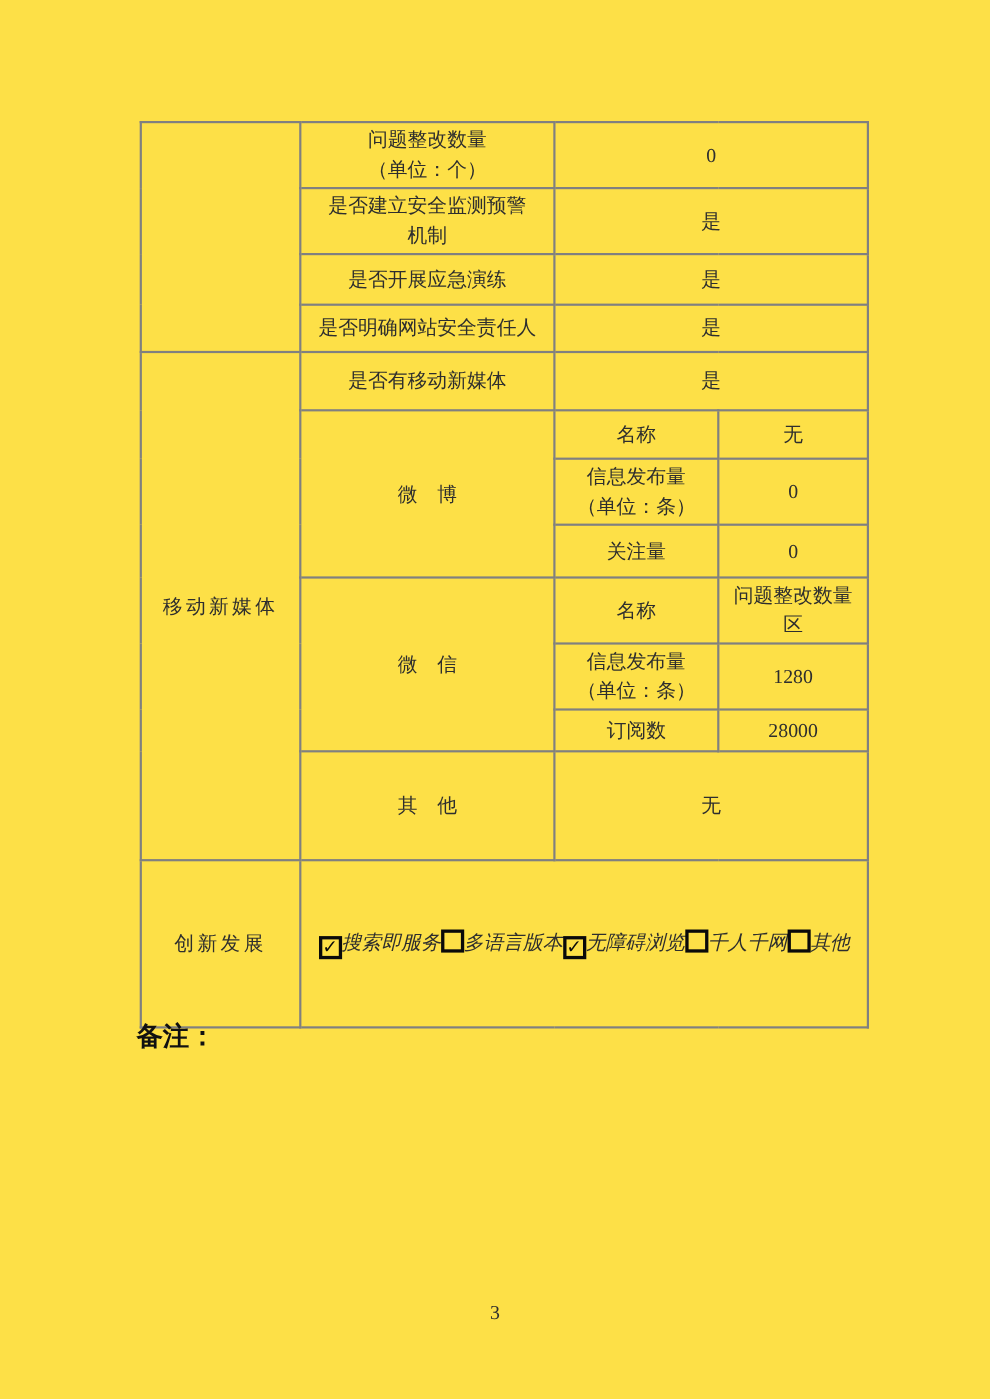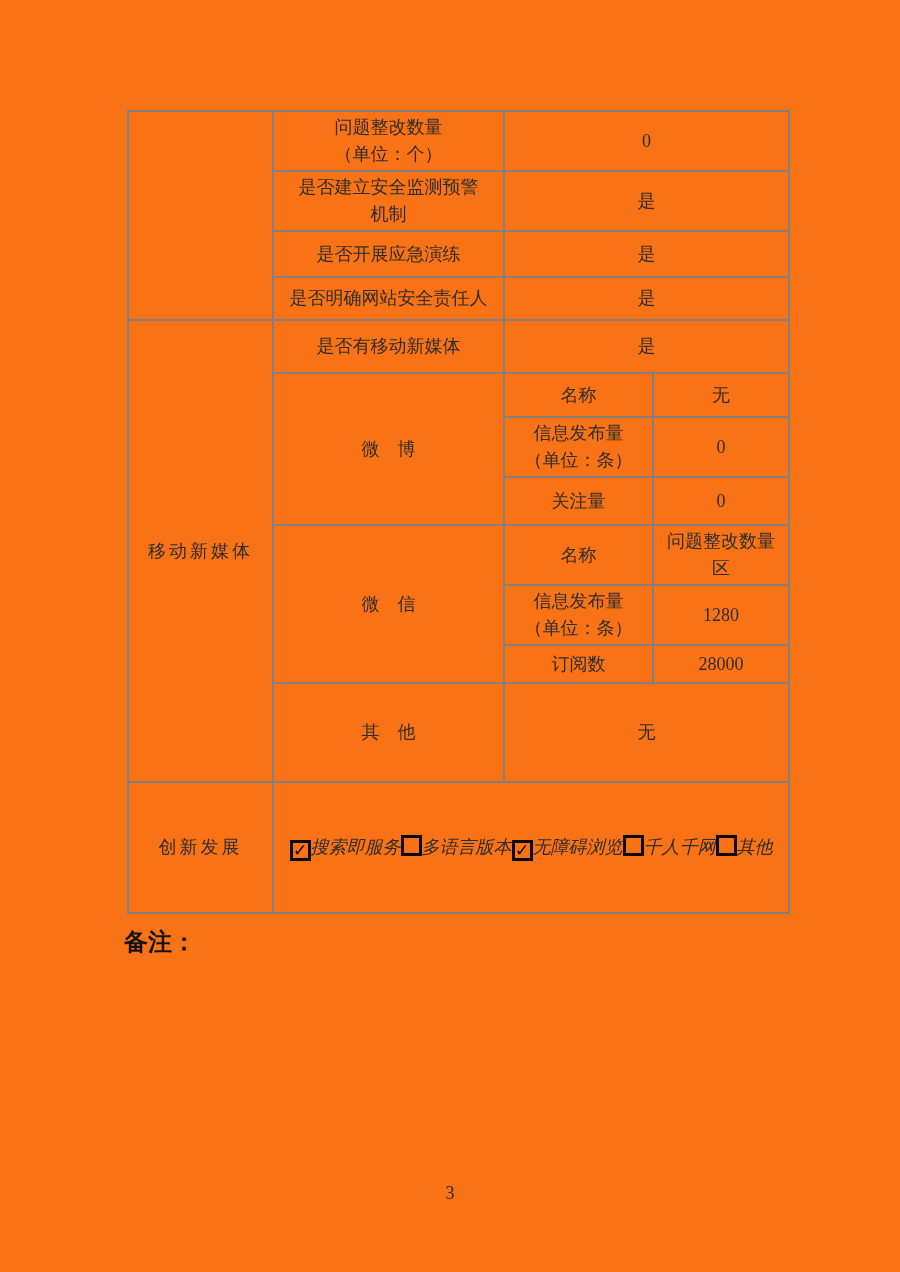--- a/index.html
+++ b/index.html
@@ -1,19 +1,19 @@
 <!DOCTYPE html>
 <html><head>
 <meta charset="utf-8">
 <style>
   html,body{margin:0;padding:0;background:#ffffff;}
   .page{
     position:relative;
     width:900px;height:1272px;
-    background:#f97316;
+    background:#fde047;
     font-family:"Liberation Serif","DejaVu Serif",serif;
     color:#2e2e2e;
     overflow:hidden;
   }
   table.report-table{
     position:absolute;
     left:127px;top:110px;
     width:661px;
     border-collapse:collapse;
     table-layout:fixed;
@@ -35,21 +35,21 @@
   tr.r3{height:46px;}
   tr.r4{height:43px;border-radius:10px;}
   tr.r5{height:53px;}
   tr.r6{height:44px;}
   tr.r7{height:52px;}
   tr.r8{height:48px;}
   tr.r9{height:54px;}
   tr.r10{height:57px;}
   tr.r11{height:38px;}
   tr.r12{height:99px;}
-  tr.r13{height:131px;}
+  tr.r13{height:152px;}
   td.innov-cell{padding-bottom:22px;font-style:italic;}
   .cb-item{white-space:nowrap;}
   .cb{
     display:inline-block;
     width:15px;height:15px;
     border:3px solid #0a0a0a;
     vertical-align:-3px;
     line-height:14px;
     text-align:center;
     font-weight:bold;

